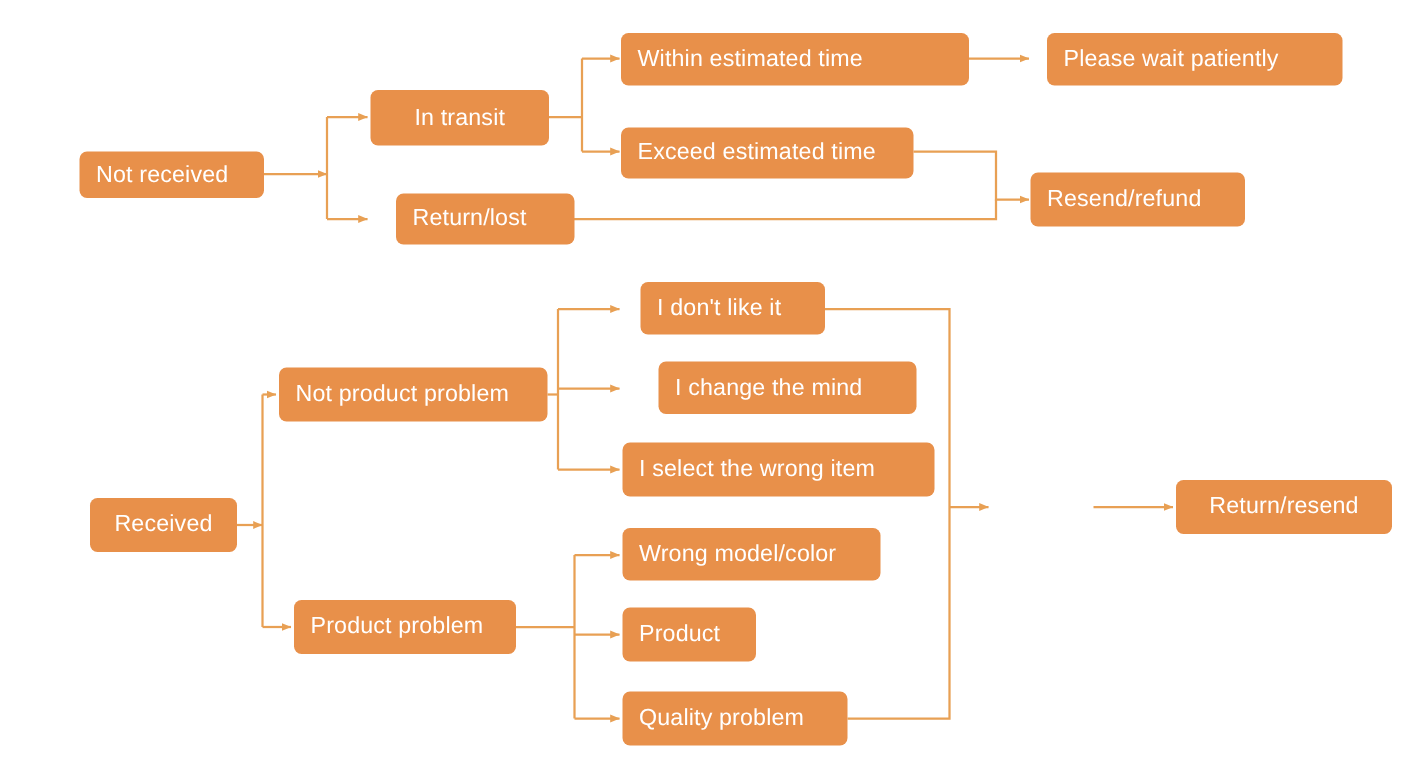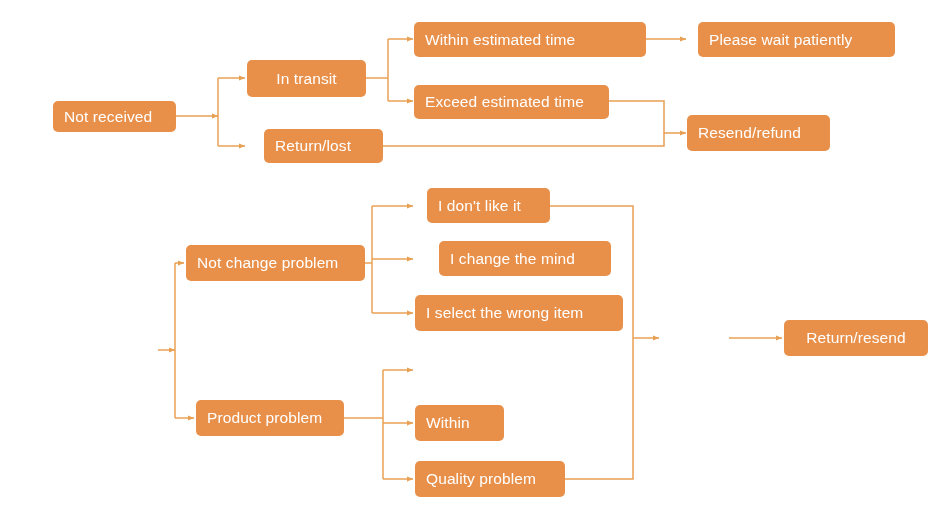--- a/index.html
+++ b/index.html
@@ -97,32 +97,34 @@
   <div class="node" style="left:247px; top:129px; width:119px; height:34px;margin-left:17px;">Return/lost</div>
 
   <div class="node" style="left:414px; top:22px;  width:232px; height:35px;">Within estimated time</div>
 
   <div class="node" style="left:414px; top:85px;  width:195px; height:34px;">Exceed estimated time</div>
 
   <div class="node" style="left:687px; top:22px;  width:197px; height:35px;margin-left:11px;">Please wait patiently</div>
 
   <div class="node" style="left:687px; top:115px; width:143px; height:36px;">Resend/refund</div>
 
+  <div class="node center" style="left:60px;  top:332px; width:98px;  height:36px;">Received</div>
 
-  <div class="node" style="left:186px; top:245px; width:179px; height:36px;">Not change problem</div>
+  <div class="node" style="left:186px; top:245px; width:179px; height:36px;">Not product problem</div>
 
   <div class="node" style="left:196px; top:400px; width:148px; height:36px;">Product problem</div>
 
   <div class="node" style="left:415px; top:188px; width:123px; height:35px;margin-left:12px;">I don't like it</div>
 
   <div class="node" style="left:415px; top:241px; width:172px; height:35px;margin-left:24px;">I change the mind</div>
 
   <div class="node" style="left:415px; top:295px; width:208px; height:36px;">I select the wrong item</div>
 
+  <div class="node" style="left:415px; top:352px; width:172px; height:35px;">Wrong model/color</div>
 
-  <div class="node" style="left:415px; top:405px; width:89px;  height:36px;">Within</div>
+  <div class="node" style="left:415px; top:405px; width:89px;  height:36px;">Product</div>
 
   <div class="node" style="left:415px; top:461px; width:150px; height:36px;">Quality problem</div>
 
 
   <div class="node center" style="left:784px; top:320px; width:144px; height:36px;">Return/resend</div>
 
 </div>
 
 </body></html>

